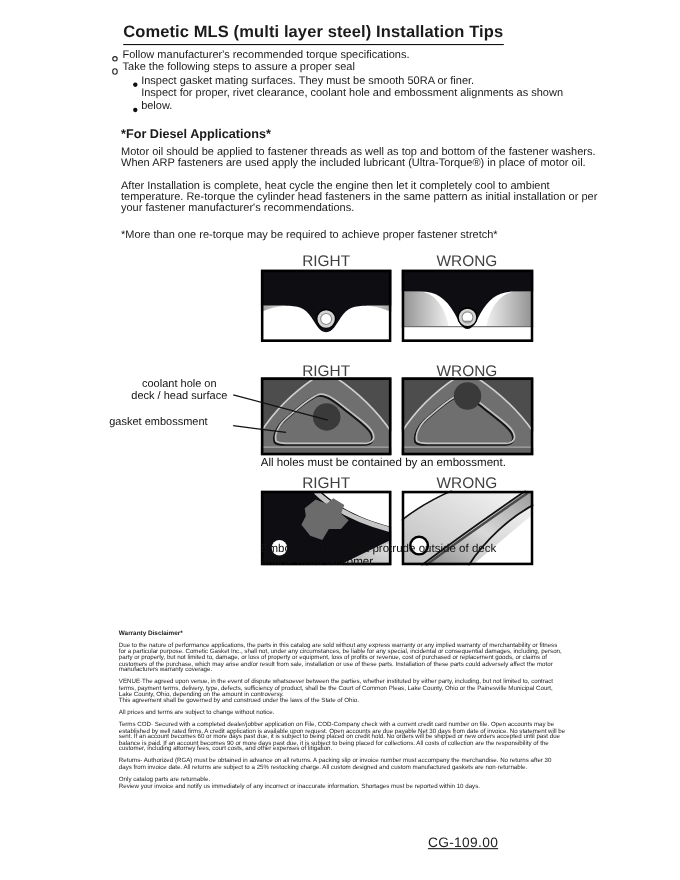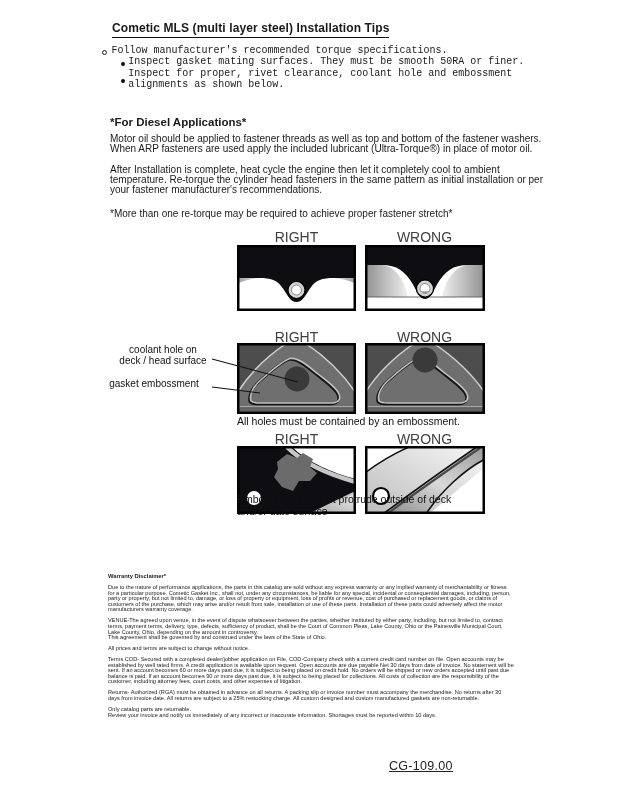--- a/index.html
+++ b/index.html
@@ -2,25 +2,25 @@
 <html><head>
 <meta charset="utf-8">
 <style>
   html,body { margin:0; padding:0; background:#ffffff; }
   .page {
     position:relative; width:618px; height:800px; background:#fff;
     font-family:"Liberation Sans", sans-serif; color:#1a1a1a; overflow:hidden;
   }
   .title {
     position:absolute; left:112px; top:21px;
-    font-size:12px; font-weight:bold; letter-spacing:.1px;
+    font-size:15px; font-weight:bold; letter-spacing:.1px;
     border-bottom:1.6px solid #111; padding-bottom:1.5px; display:inline-block;
   }
   .bullets { position:absolute; left:102px; top:45px; width:440px; font-size:10px; line-height:11.4px; }
-  .bullet-row { display:flex; align-items:center;font-family:Liberation Mono, monospace; }
+  .bullet-row { display:flex; align-items:flex-end; }
   .m-circle { width:3.4px; height:3.4px; border:1px solid #222; border-radius:50%; margin:3.3px 4px 0 0; flex:none; }
   .sub { margin-left:19px; }
   .m-dot { width:3.8px; height:3.8px; background:#111; border-radius:50%; margin:3.4px 3.5px 0 0; flex:none; }
   .diesel-heading { position:absolute; left:110px; top:116px; font-size:11.5px; font-weight:bold; }
   .body-para { position:absolute; left:110px; width:433px; font-size:10px; line-height:10.4px; }
   .p1 { top:134px; } .p2 { top:164.5px; } .note { top:209px; }
   .dlabel { position:absolute; width:119px; text-align:center; font-size:14px; color:#404040; }
   .panel { position:absolute; line-height:0; }
   .caption { position:absolute; font-size:10.5px; line-height:11.5px; color:#111; }
   .side-label { position:absolute; text-align:center; font-size:10px; line-height:10.6px; color:#111; }
@@ -35,20 +35,24 @@
 
 <div class="page">
 
   <div class="title">Cometic MLS (multi layer steel) Installation Tips</div>
 
   <div class="bullets">
     <div class="bullet-row">
       <span class="m-circle"></span>
       <span>Follow manufacturer's recommended torque specifications.</span>
     </div>
+    <div class="bullet-row">
+      <span class="m-circle"></span>
+      <span>Take the following steps to assure a proper seal</span>
+    </div>
     <div class="bullet-row sub">
       <span class="m-dot"></span>
       <span>Inspect gasket mating surfaces.  They must be smooth 50RA or finer.</span>
     </div>
     <div class="bullet-row sub">
       <span class="m-dot"></span>
       <span>Inspect for proper, rivet clearance, coolant hole and embossment alignments as shown below.</span>
     </div>
   </div>
 
@@ -115,21 +119,21 @@
   </div>
 
 
   <div class="dlabel" style="left:237px; top:329px;">RIGHT</div>
   <div class="dlabel" style="left:365px; top:329px;">WRONG</div>
 
   <div class="side-label" style="left:115px; top:345px; width:96px;">
     <div>coolant hole on</div>
     <div>deck / head surface</div>
   </div>
-  <div class="side-label" style="left:102px; top:379px; width:104px;">gasket embossment</div>
+  <div class="side-label" style="left:92px; top:379px; width:104px;">gasket embossment</div>
 
   <svg class="leaders" width="110" height="52" viewBox="0 0 110 52">
     <line x1="9" y1="11" x2="95" y2="34" stroke="#111" stroke-width="1.1"></line>
     <line x1="9" y1="39" x2="57" y2="45" stroke="#111" stroke-width="1.1"></line>
   </svg>
 
   <div class="panel" style="left:237px; top:343px;">
     <svg width="119" height="71" viewBox="0 0 119 71">
       <rect x="0" y="0" width="119" height="71" fill="#6f6f6f"></rect>
       <path d="M0,0 H50 C32,12 14,28 0,50 Z" fill="#4d4d4d"></path>
@@ -208,21 +212,21 @@
       <path d="M18,68 C50,44 84,20 113,0" fill="none" stroke="#111" stroke-width="1.6"></path>
       <path d="M120,13 C99,24 76,45 61,68" fill="none" stroke="#111" stroke-width="1.6"></path>
       <path d="M22,68 C53,45 86,22 115,2" fill="none" stroke="#4a4a4a" stroke-width="2.2"></path>
       <circle cx="16" cy="50" r="8" fill="#ffffff" stroke="#000" stroke-width="2.2"></circle>
       <rect x="1.25" y="1.25" width="117.5" height="65.5" fill="none" stroke="#000" stroke-width="2.5"></rect>
     </svg>
   </div>
 
   <div class="caption" style="left:237px; top:494px; width:280px;">
     <div>Embossment can not protrude outside of deck</div>
-    <div>and/or date surface</div>
+    <div>and/or head customer</div>
   </div>
 
   <div class="warranty">
     <div class="blk hd">Warranty Disclaimer*</div>
     <div class="blk">Due to the nature of performance applications, the parts in this catalog are sold without any express warranty or any implied warranty of merchantability or fitness for a particular purpose.  Cometic Gasket Inc., shall not, under any circumstances, be liable for any special, incidental or consequential damages, including, person, party or property, but not limited to, damage, or loss of property or equipment, loss of profits or revenue, cost of purchased or replacement goods, or claims of customers of the purchase, which may arise and/or result from sale, installation or use of these parts.  Installation of these parts could adversely affect the motor manufacturers warranty coverage.</div>
     <div class="blk">
       <div>VENUE-The agreed upon venue, in the event of dispute whatsoever between the parties, whether instituted by either party, including, but not limited to, contract terms, payment terms, delivery, type, defects, sufficiency of product, shall be the Court of Common Pleas, Lake County, Ohio or the Painesville Municipal Court, Lake County, Ohio, depending on the amount in controversy.</div>
       <div>This agreement shall be governed by and construed under the laws of the State of Ohio.</div>
     </div>
     <div class="blk">All prices and terms are subject to change without notice.</div>

